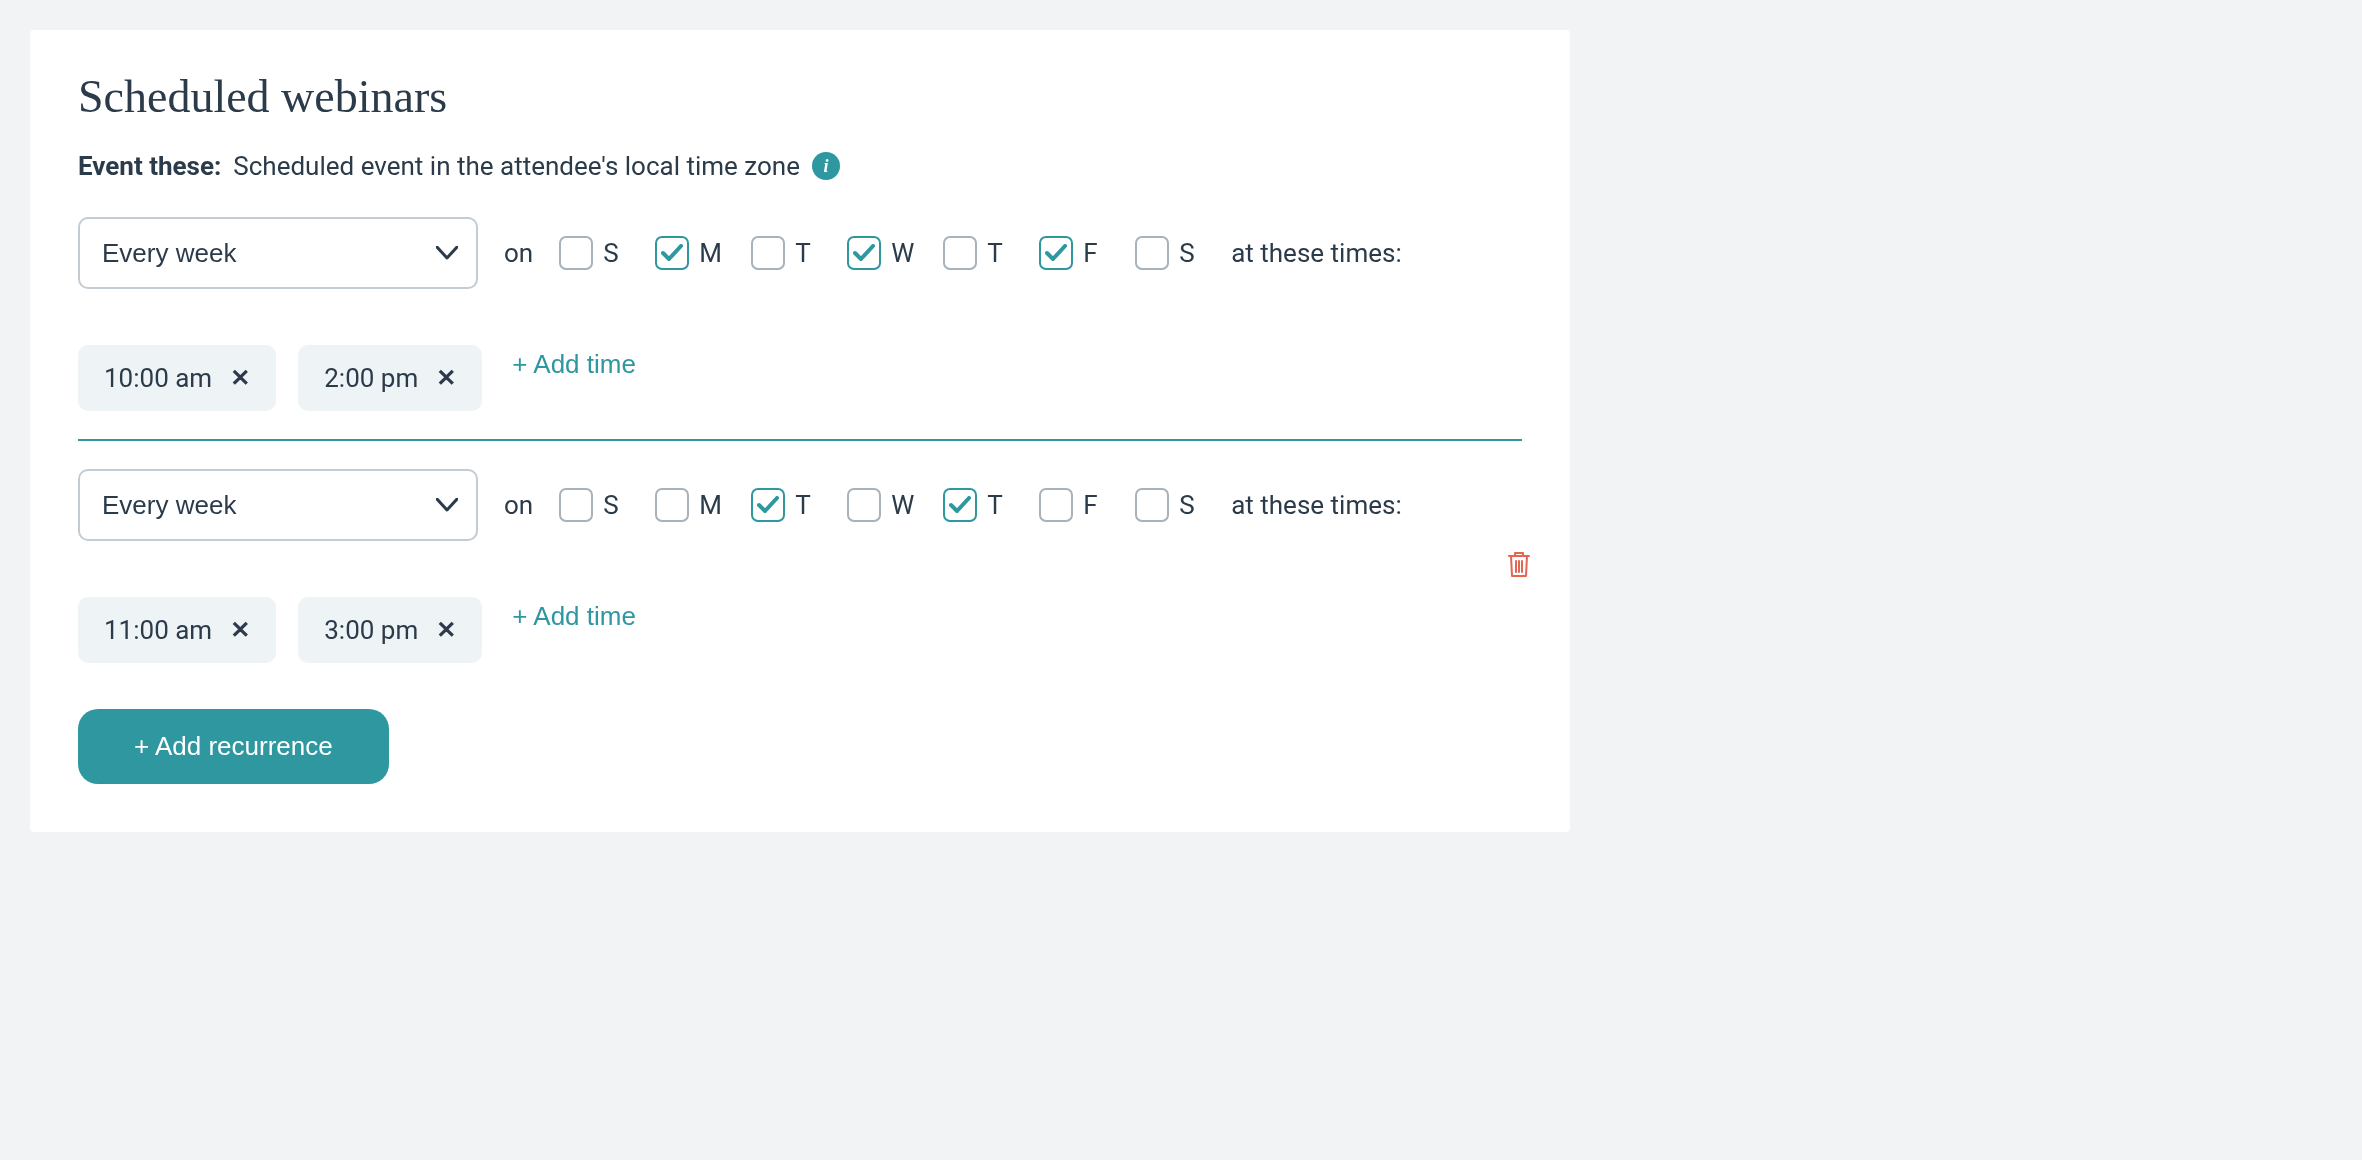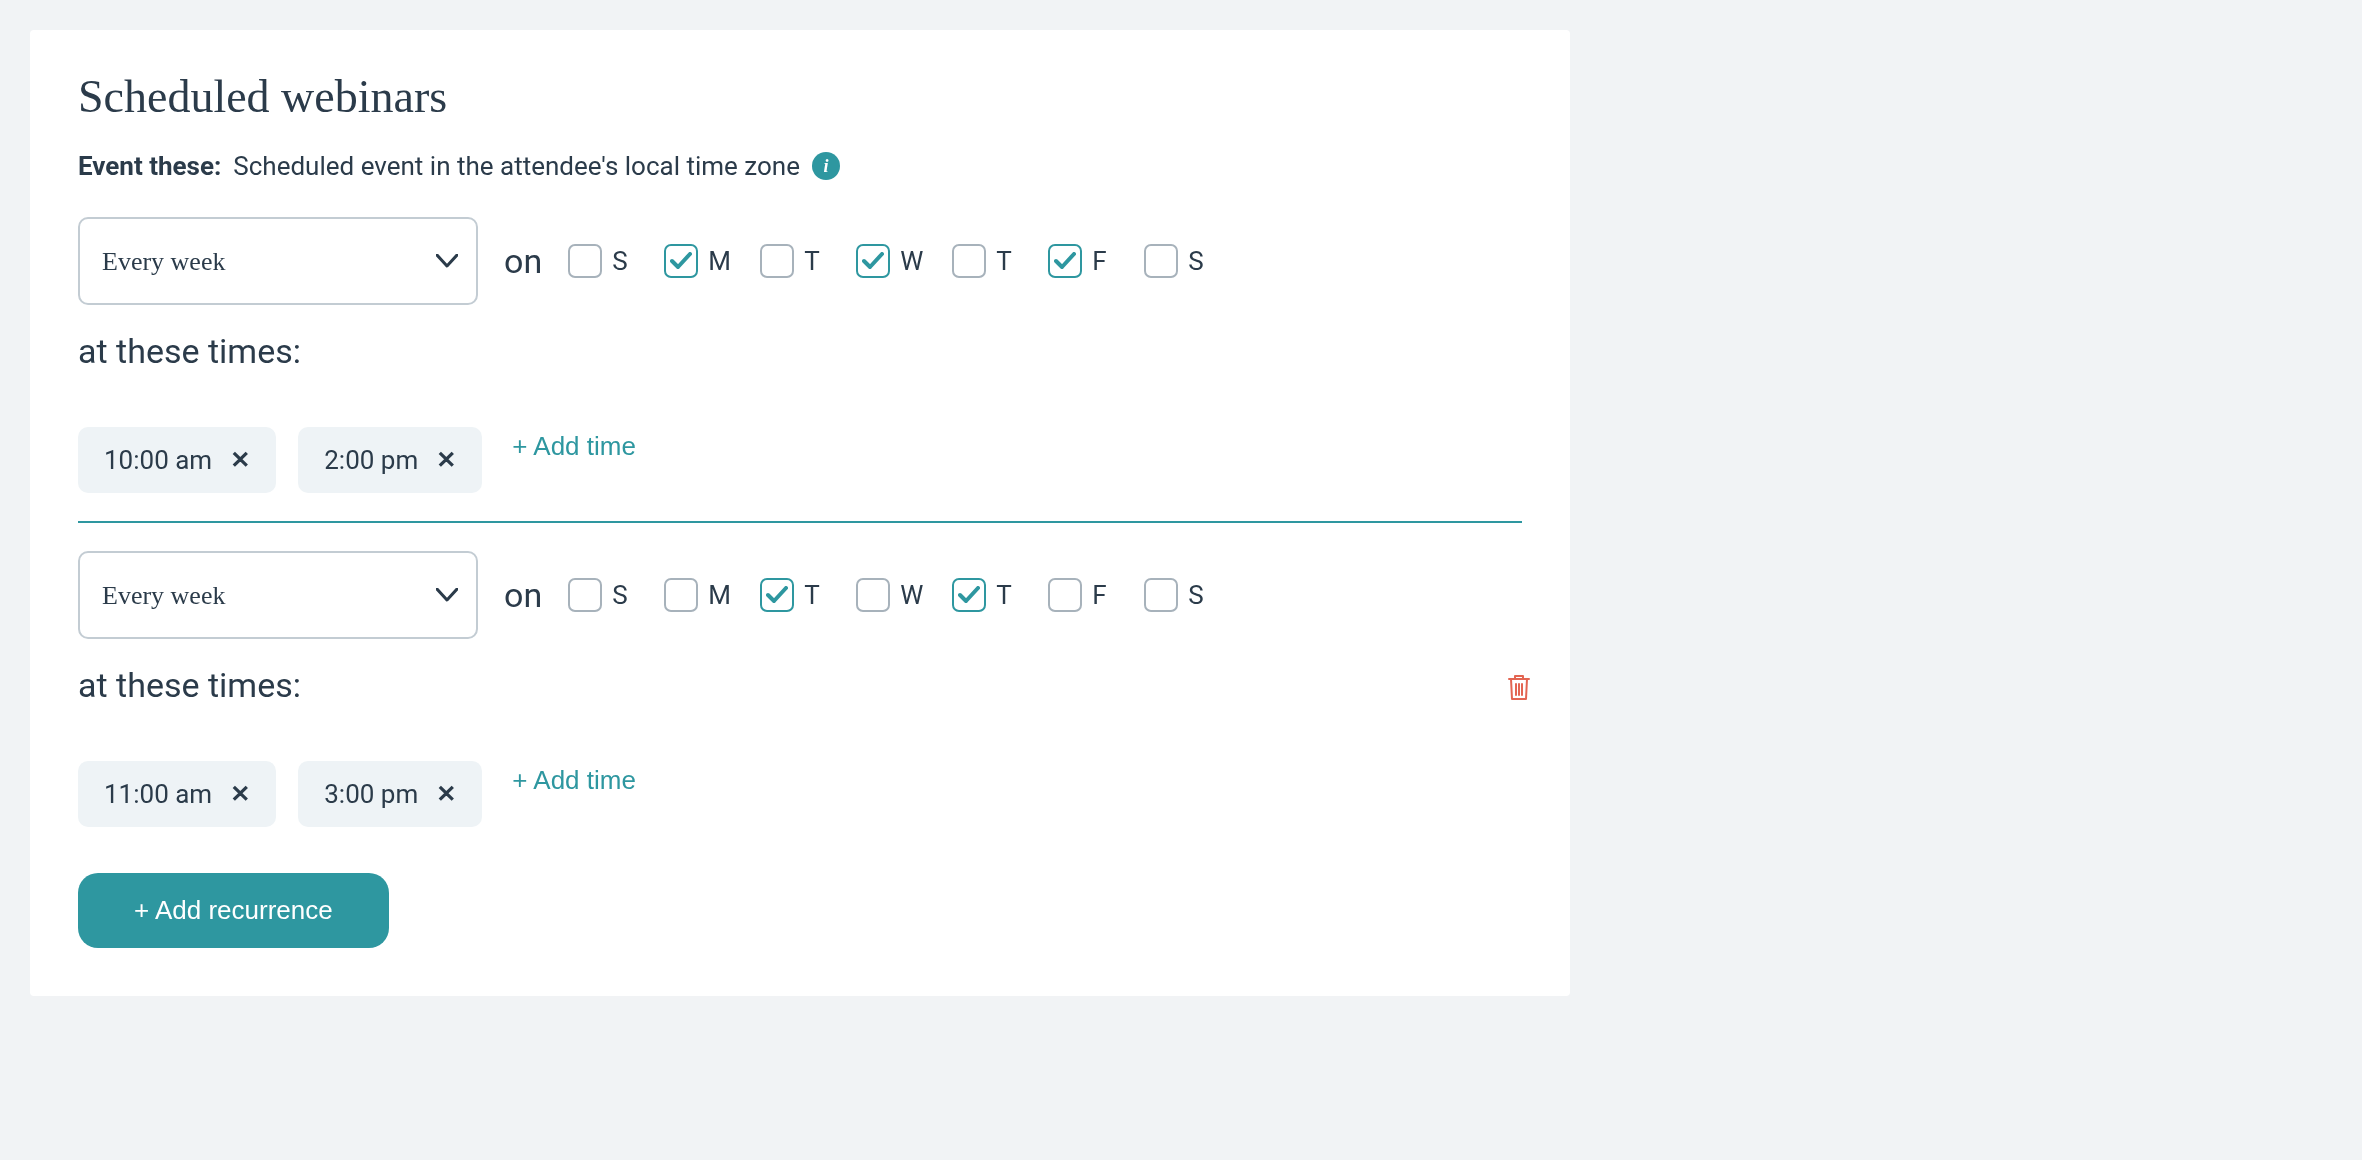--- a/index.html
+++ b/index.html
@@ -59,41 +59,40 @@
     gap: 26px;
     flex-wrap: wrap;
     margin-bottom: 28px;
   }
   .select-wrapper {
     position: relative;
     width: 400px;
   }
   .select {
     width: 100%;
-    height: 88px;
+    height: 72px;
     border: 2px solid #c3ccd3;
     border-radius: 10px;
     background: #fff;
     font-size: 26px;
     padding: 0 50px 0 22px;
     appearance: none;
     -webkit-appearance: none;
     color: #2b3b4a;
     cursor: pointer;
-    font-family: Liberation Serif, serif;
   }
   .select-wrapper svg {
     position: absolute;
     right: 20px;
     top: 50%;
     transform: translateY(-50%);
     pointer-events: none;
   }
   .on-label, .at-times {
-    font-size: 34px;
+    font-size: 26px;
     color: #2b3b4a;
   }
   .day {
     display: flex;
     align-items: center;
     gap: 10px;
   }
   .checkbox {
     width: 34px;
     height: 34px;

